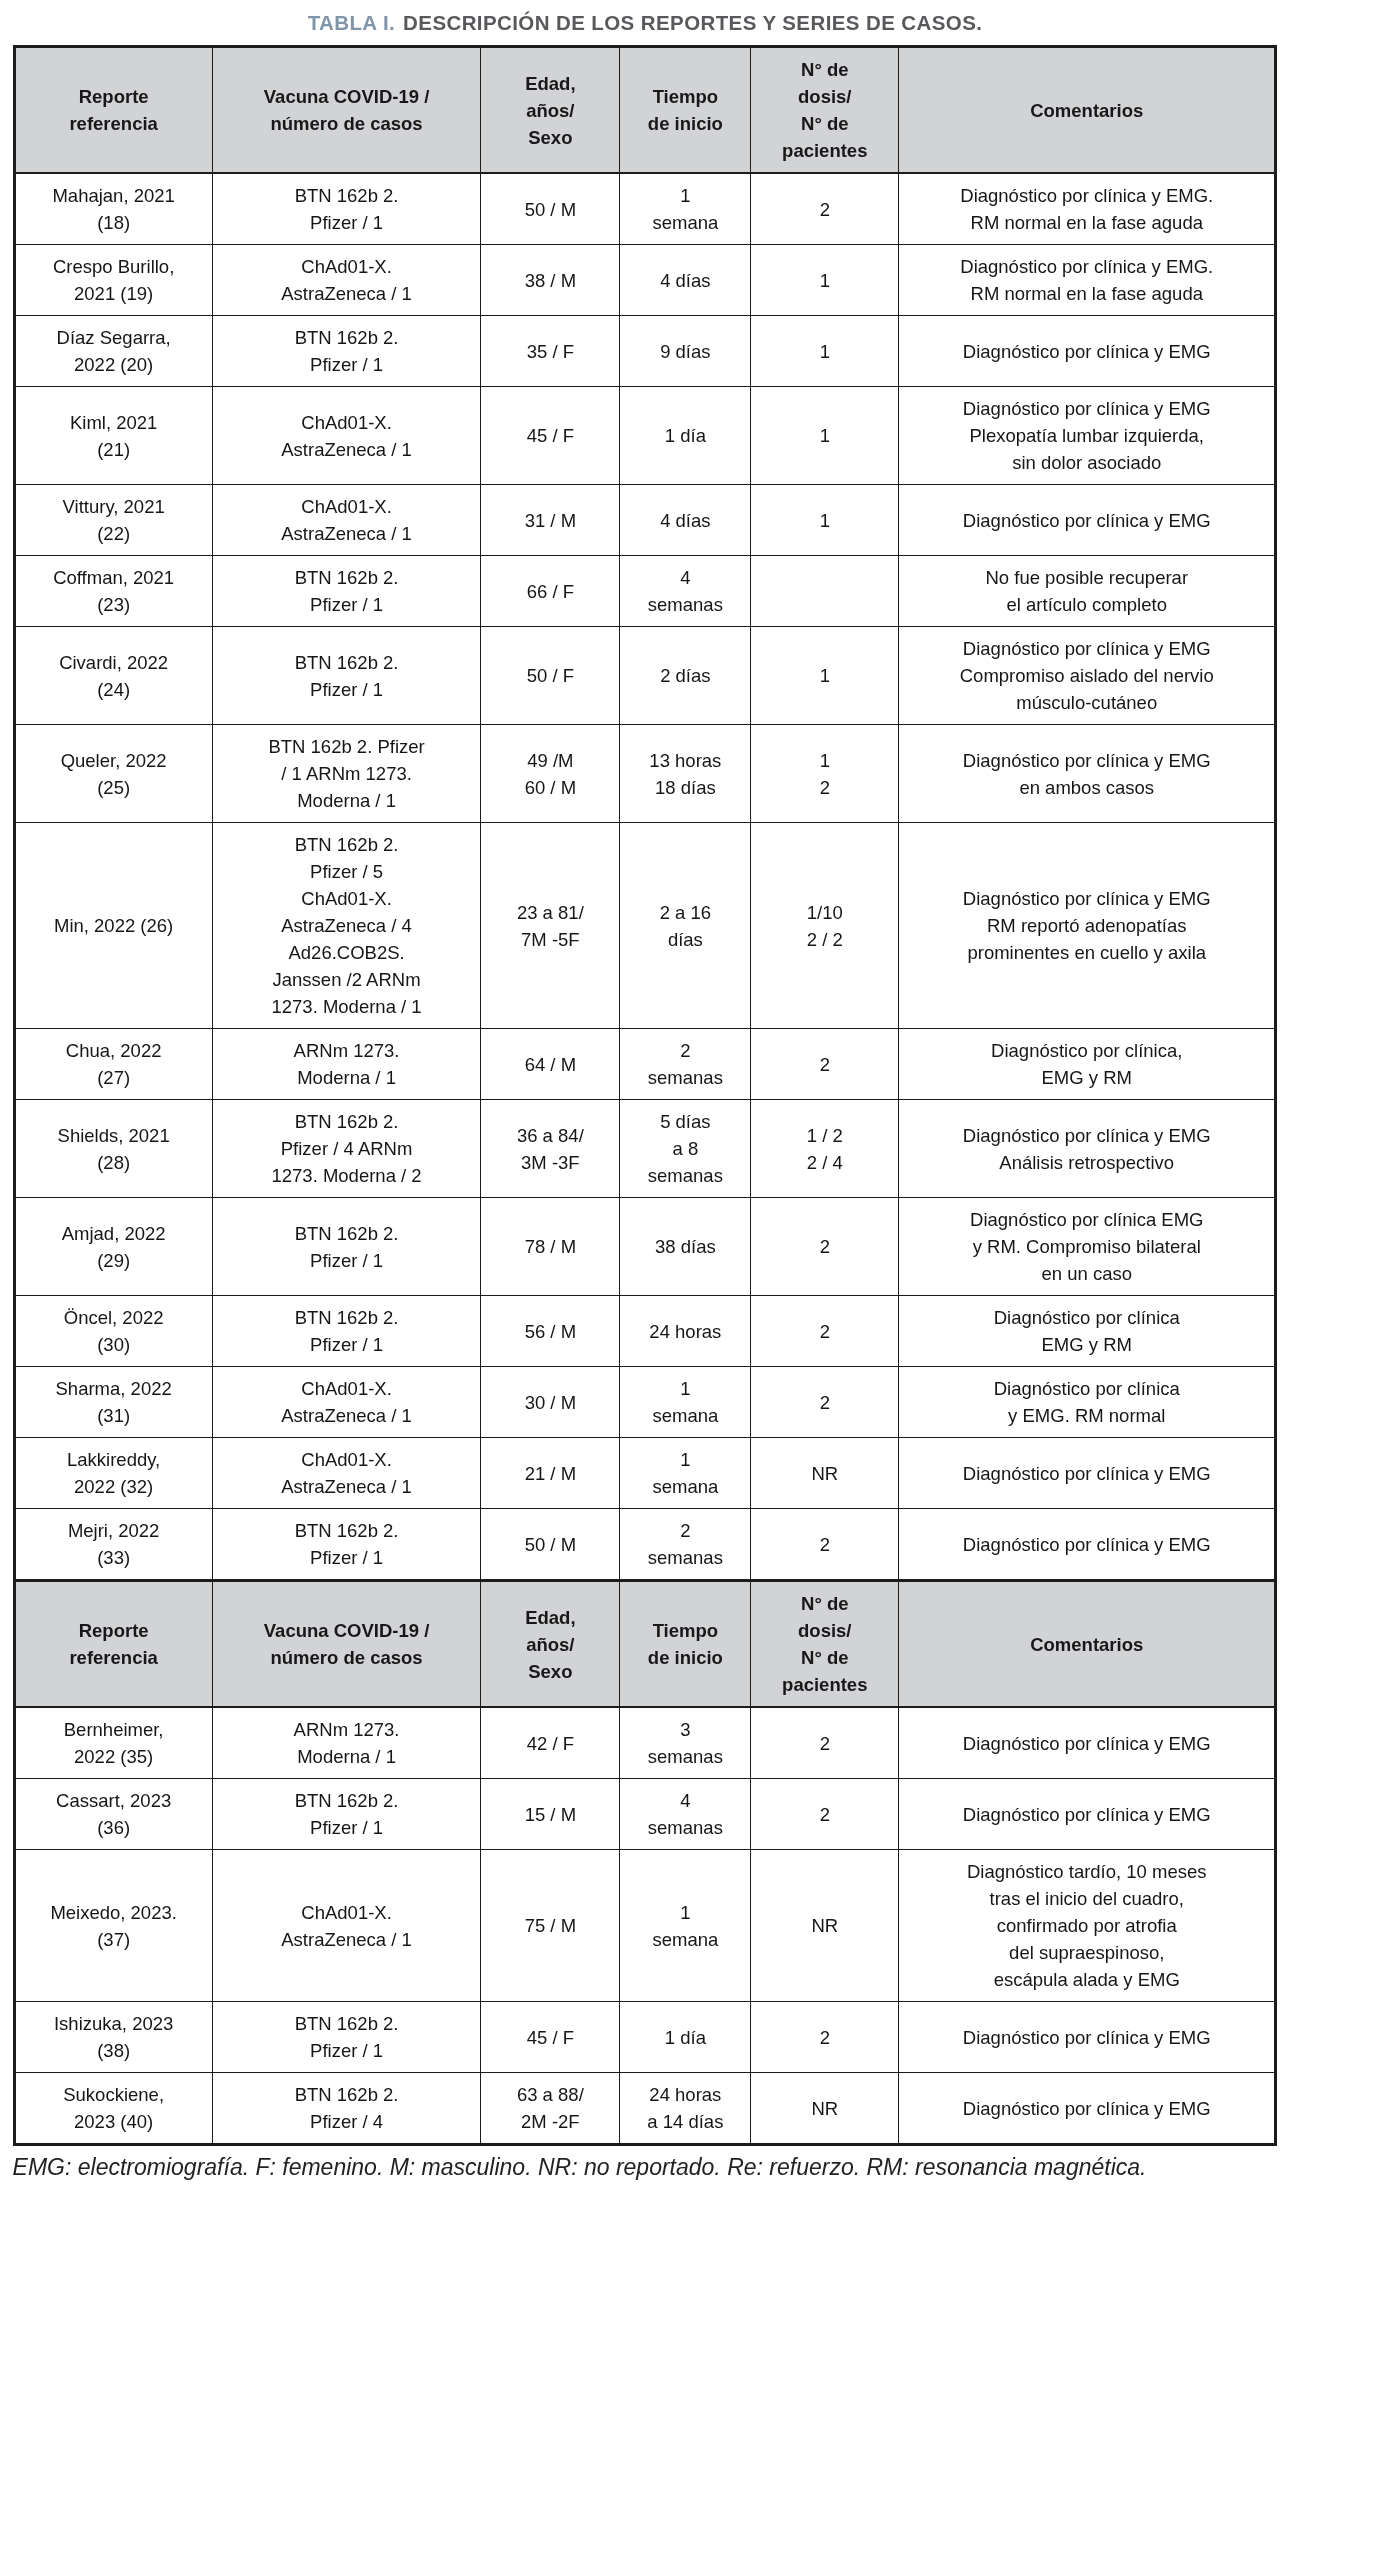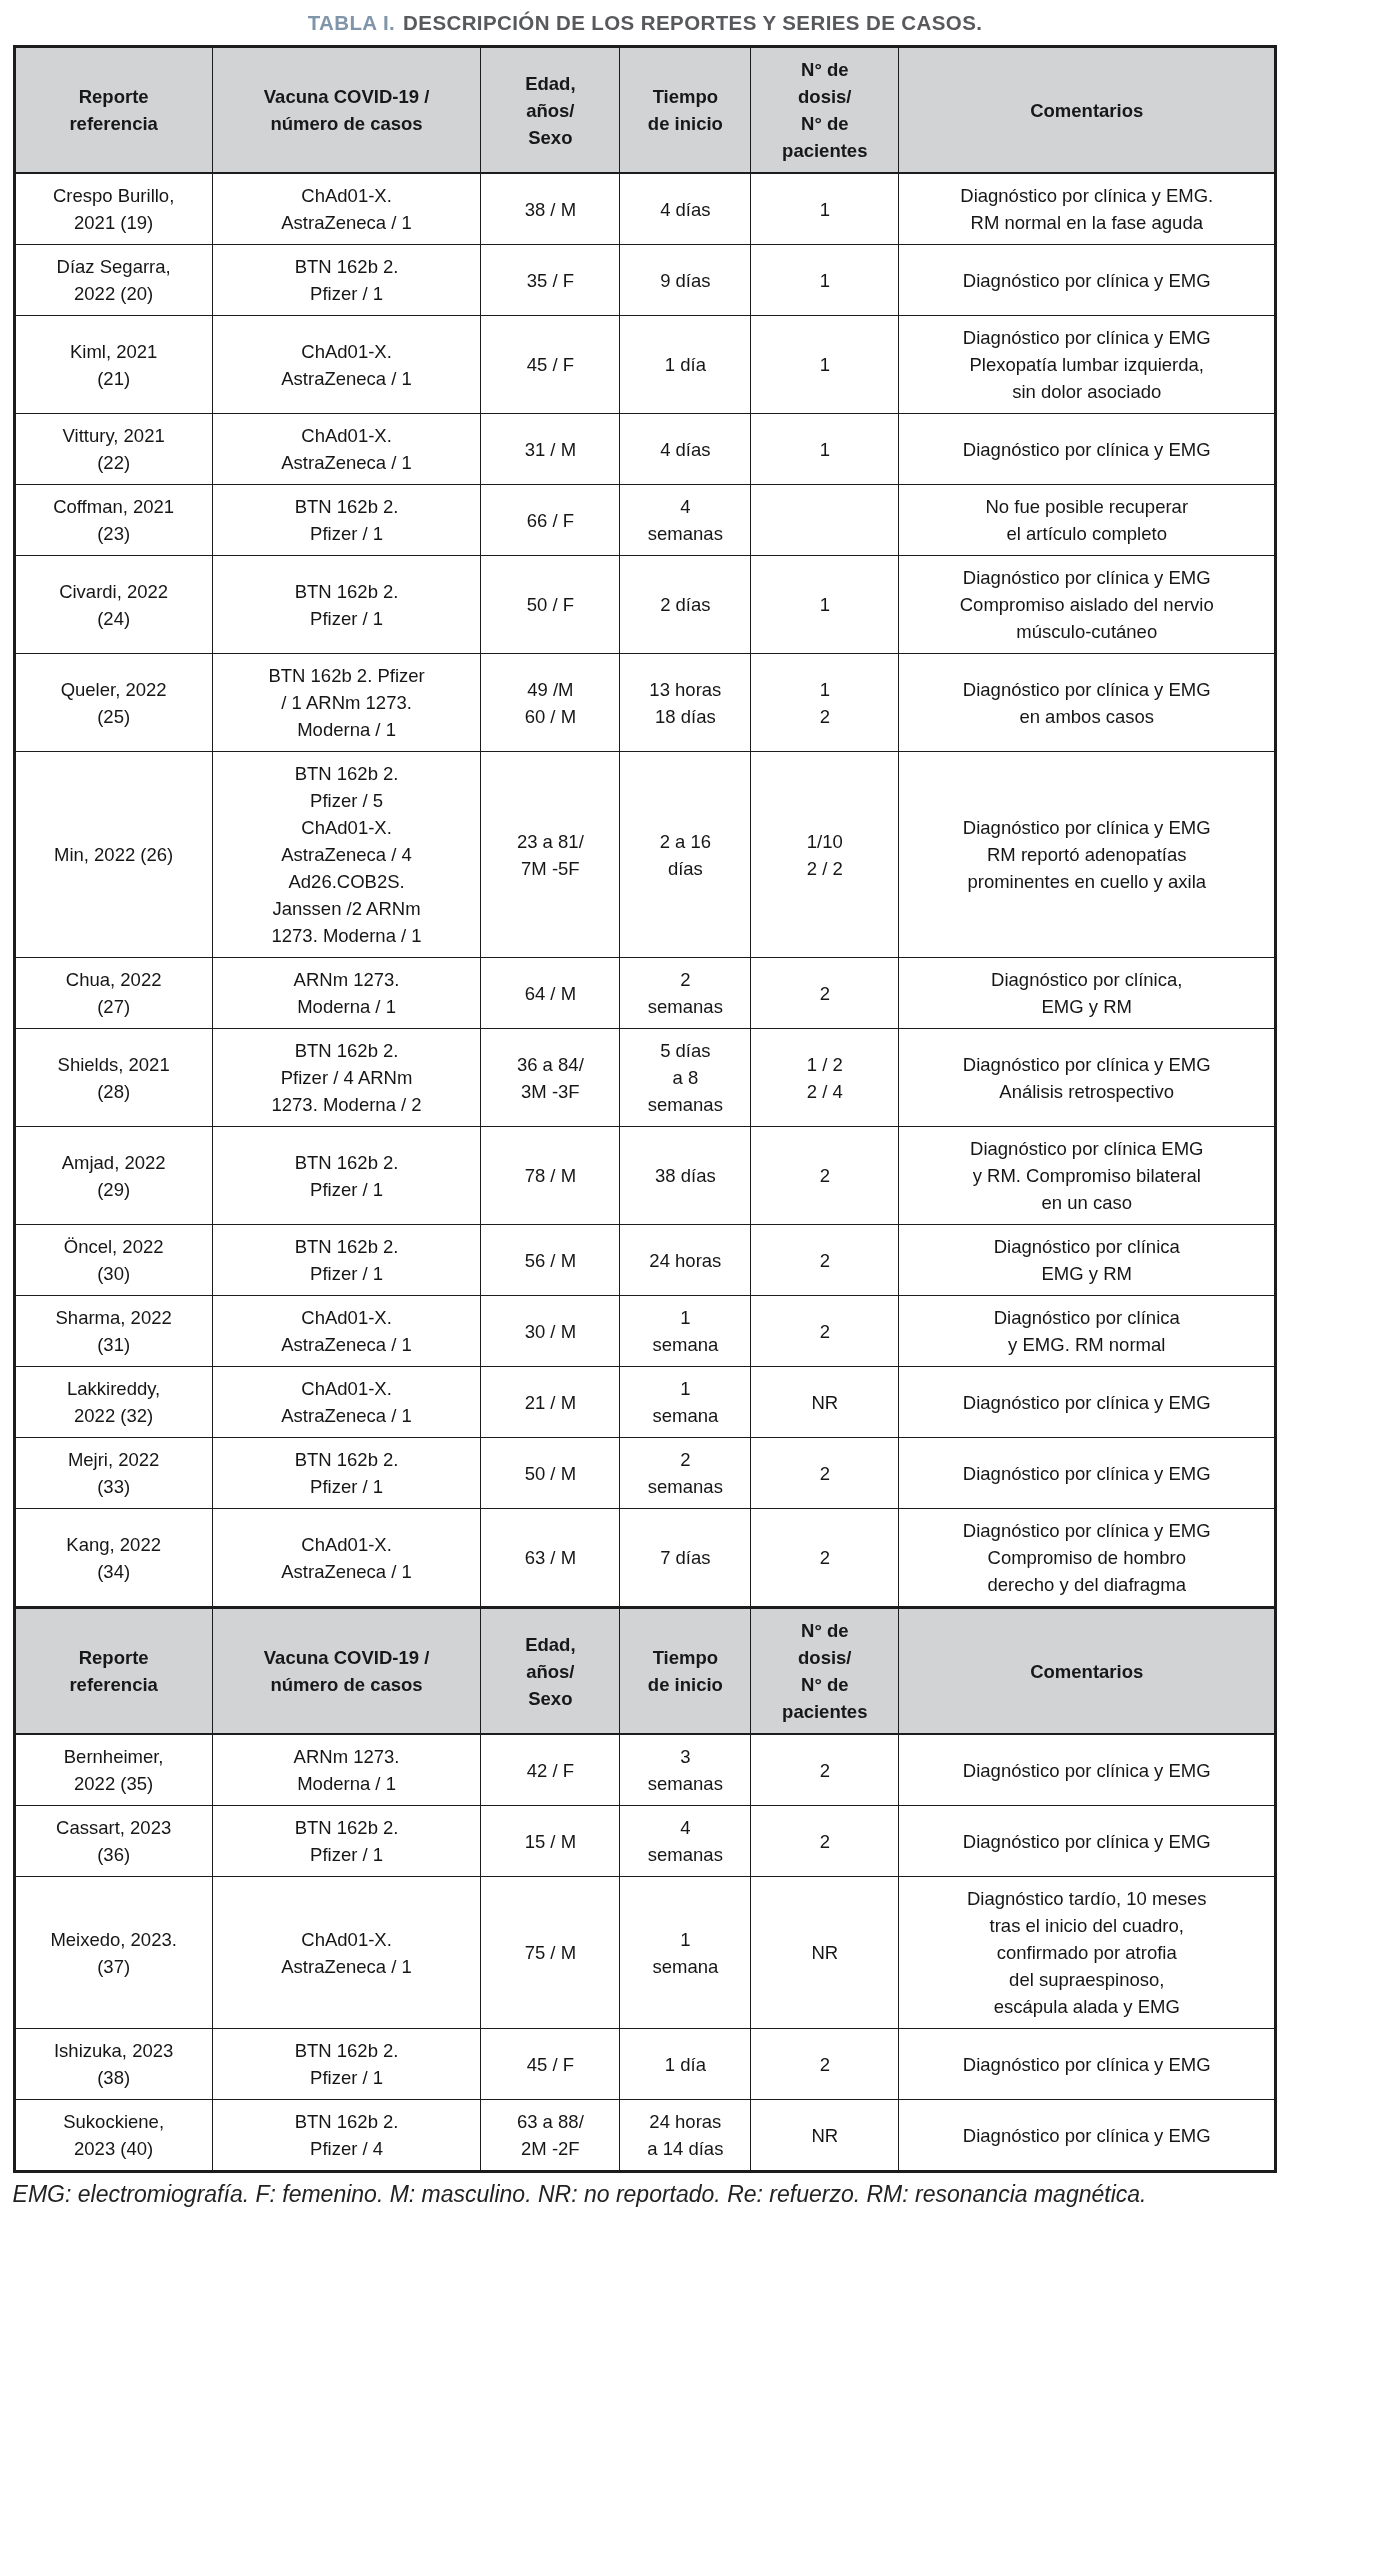--- a/index.html
+++ b/index.html
@@ -87,20 +87,32 @@
 Sexo</th>
           <th>Tiempo
 de inicio</th>
           <th>N° de
 dosis/
 N° de
 pacientes</th>
           <th>Comentarios</th>
         </tr>
         <tr>
+          <td>Mahajan, 2021
+(18)</td>
+          <td>BTN 162b 2.
+Pfizer / 1</td>
+          <td>50 / M</td>
+          <td>1
+semana</td>
+          <td>2</td>
+          <td>Diagnóstico por clínica y EMG.
+RM normal en la fase aguda</td>
+        </tr>
+        <tr>
           <td>Crespo Burillo,
 2021 (19)</td>
           <td>ChAd01-X.
 AstraZeneca / 1</td>
           <td>38 / M</td>
           <td>4 días</td>
           <td>1</td>
           <td>Diagnóstico por clínica y EMG.
 RM normal en la fase aguda</td>
         </tr>
@@ -271,32 +283,20 @@
         <tr>
           <td>Mejri, 2022
 (33)</td>
           <td>BTN 162b 2.
 Pfizer / 1</td>
           <td>50 / M</td>
           <td>2
 semanas</td>
           <td>2</td>
           <td>Diagnóstico por clínica y EMG</td>
-        </tr>
-        <tr>
-          <td>Kang, 2022
-(34)</td>
-          <td>ChAd01-X.
-AstraZeneca / 1</td>
-          <td>63 / M</td>
-          <td>7 días</td>
-          <td>2</td>
-          <td>Diagnóstico por clínica y EMG
-Compromiso de hombro
-derecho y del diafragma</td>
         </tr>
         <tr class="header-row section-start">
           <th>Reporte
 referencia</th>
           <th>Vacuna COVID-19 /
 número de casos</th>
           <th>Edad,
 años/
 Sexo</th>
           <th>Tiempo

